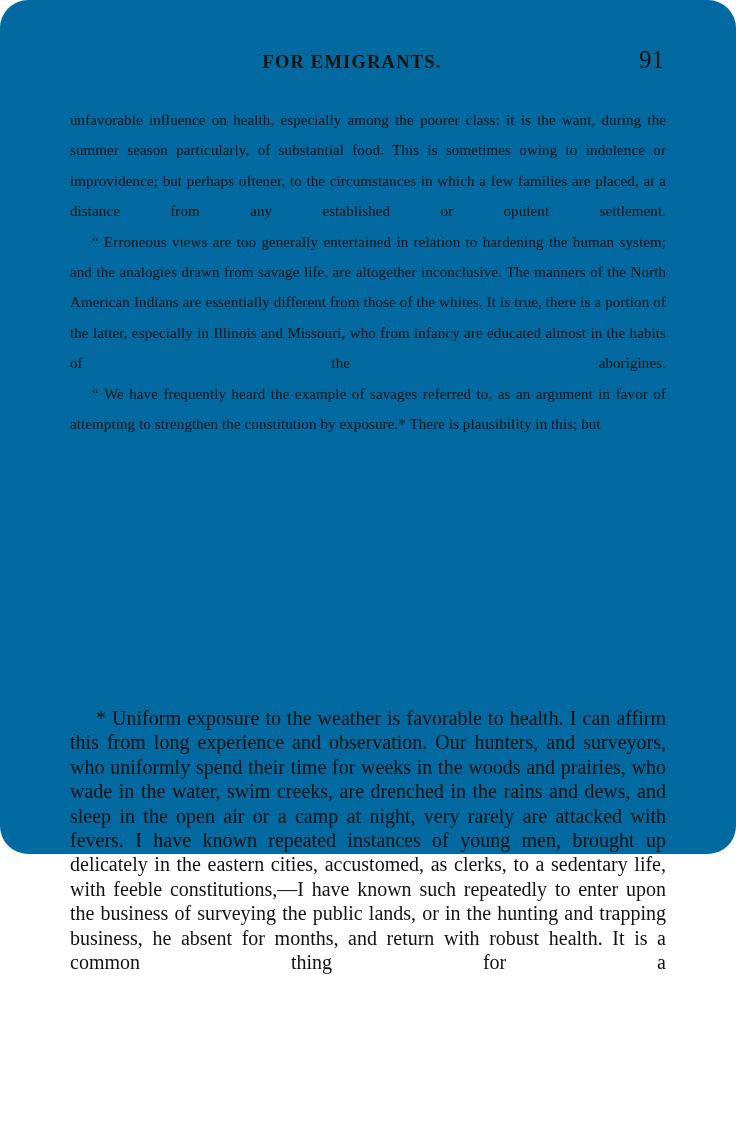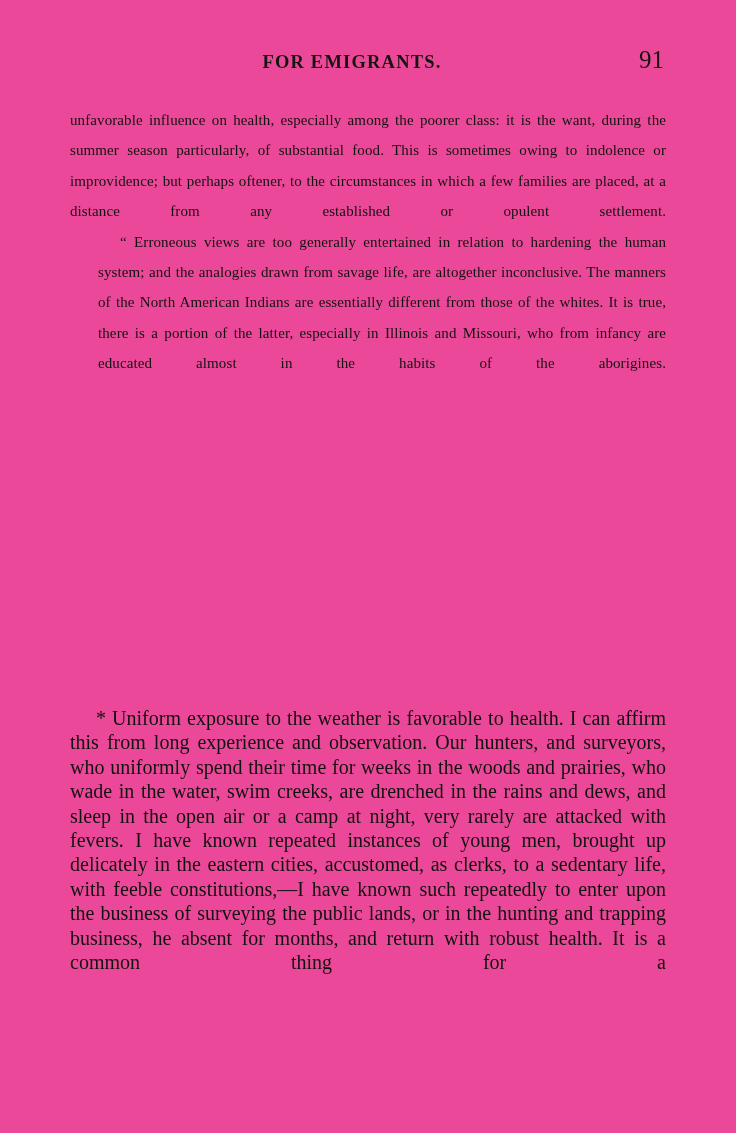--- a/index.html
+++ b/index.html
@@ -13,22 +13,23 @@
     font-family: "Liberation Serif", serif;
     color: #111111;
     position: relative;
     overflow: hidden;
   }
   .page {
     position: absolute;
     left: 0;
     top: 0;
     width: 736px;
-    height: 1133px;
-    background: #ec4899;
+    height: 854px;
+    background: #0369a1;
+    border-radius: 28px;
   }
   .header {
     position: absolute;
     left: 72px;
     top: 52px;
     width: 592px;
     height: 30px;
   }
   .running-head {
     position: absolute;
@@ -61,21 +62,20 @@
     margin: 0;
     font-size: 15px;
     line-height: 30.4px;
     text-align: justify;
     text-align-last: justify;
     color: #131210;
     letter-spacing: 0.1px;
   }
   p.body-par.indent {
     text-indent: 22px;
-    margin-left: 28px;
   }
   p.body-par.last-line-left {
     text-align-last: left;
   }
   .note-block {
     position: absolute;
     left: 70px;
     top: 706px;
     width: 596px;
   }
@@ -97,19 +97,20 @@
 <div class="page">
 
   <div class="header">
     <div class="running-head">FOR EMIGRANTS.</div>
     <div class="folio">91</div>
   </div>
 
   <div class="body-block">
     <p class="body-par">unfavorable influence on health, especially among the poorer class: it is the want, during the summer season particularly, of substantial food.  This is sometimes owing to indolence or improvidence; but perhaps oftener, to the circumstances in which a few families are placed, at a distance from any established or opulent settlement.</p>
     <p class="body-par indent">“ Erroneous views are too generally entertained in relation to hardening the human system; and the analogies drawn from savage life, are altogether inconclusive.  The manners of the North American Indians are essentially different from those of the whites.  It is true, there is a portion of the latter, especially in Illinois and Missouri, who from infancy are educated almost in the habits of the aborigines.</p>
+    <p class="body-par indent last-line-left">“ We have frequently heard the example of savages referred to, as an argument in favor of attempting to strengthen the constitution by exposure.*  There is plausibility in this; but</p>
   </div>
 
   <div class="note-block">
     <p class="note-par indent last-line-left">* Uniform exposure to the weather is favorable to health.  I can affirm this from long experience and observation.  Our hunters, and surveyors, who uniformly spend their time for weeks in the woods and prairies, who wade in the water, swim creeks, are drenched in the rains and dews, and sleep in the open air or a camp at night, very rarely are attacked with fevers.  I have known repeated instances of young men, brought up delicately in the eastern cities, accustomed, as clerks, to a sedentary life, with feeble constitutions,—I have known such repeatedly to enter upon the business of surveying the public lands, or in the hunting and trapping business, he absent for months, and return with robust health.  It is a common thing for a</p>
   </div>
 
 </div>
 
 </body></html>

